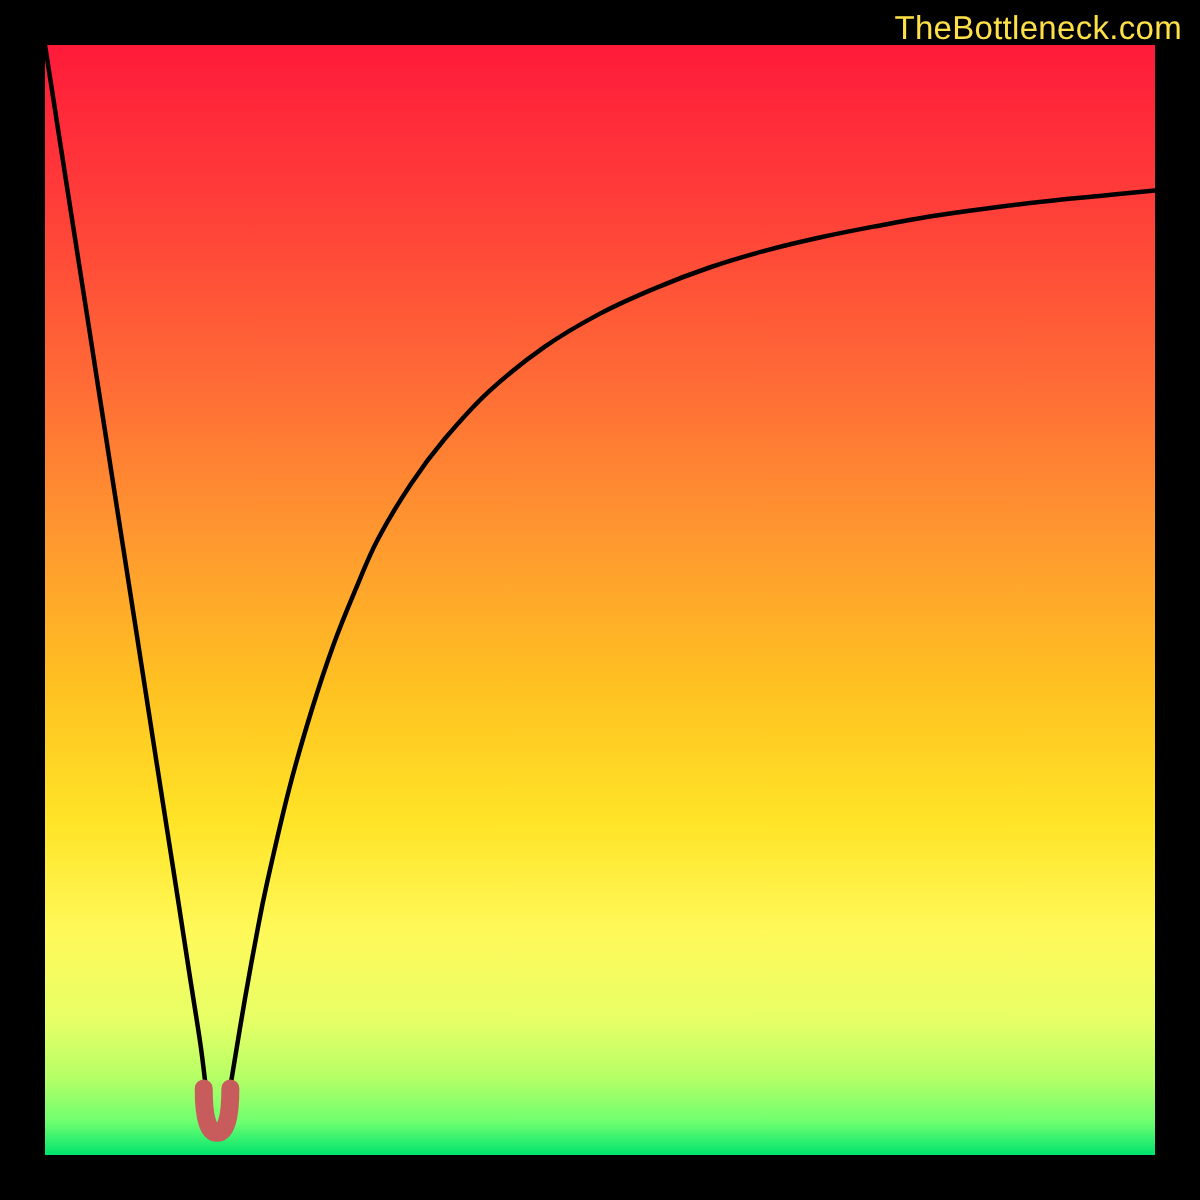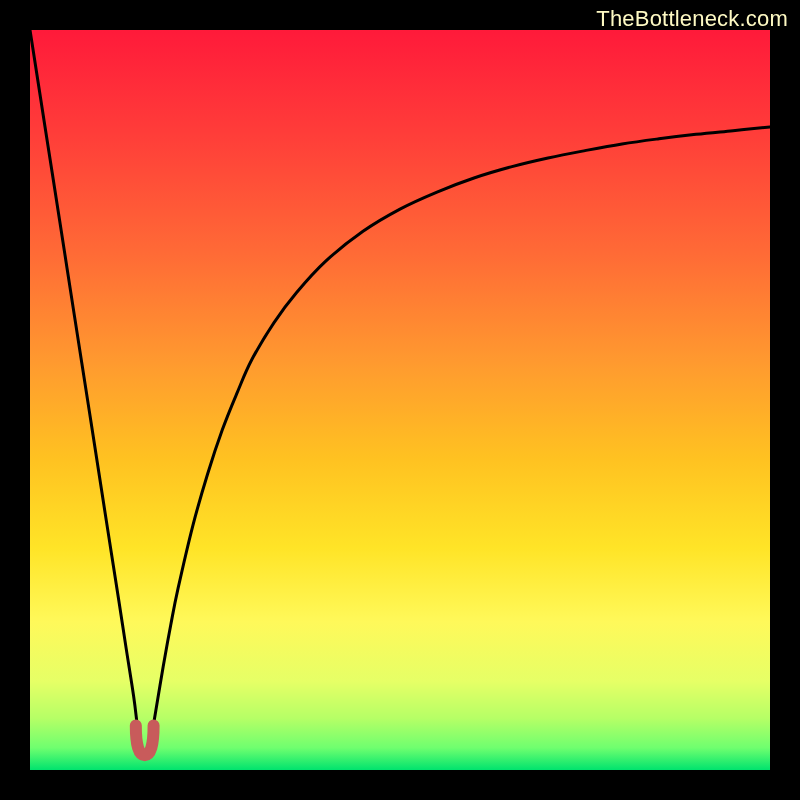--- a/index.html
+++ b/index.html
@@ -37,21 +37,21 @@
     position: absolute;
     inset: 0;
     width: 100%;
     height: 100%;
     overflow: visible;
   }
   .watermark {
     position: absolute;
     top: 6px;
     right: 12px;
-    color: #fef9c3;
+    color: #fde047;
     font-size: 22px;
     font-weight: 500;
     letter-spacing: 0.2px;
     user-select: none;
     white-space: nowrap;
   }
 </style>
 </head>
 <body>
 

